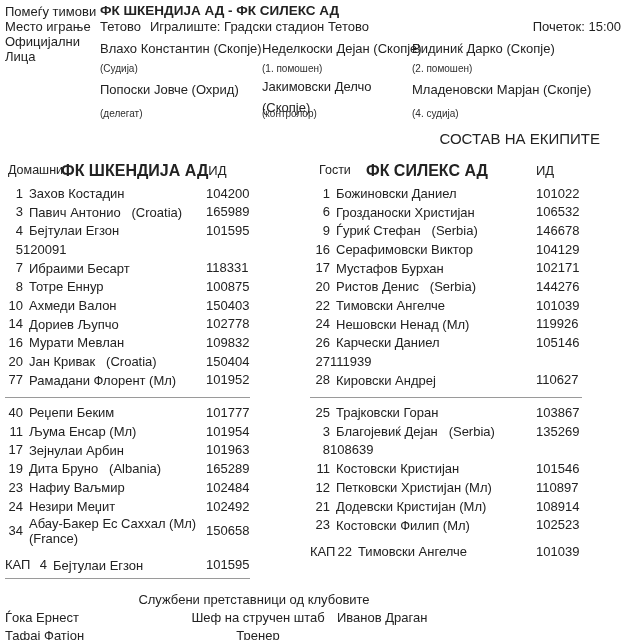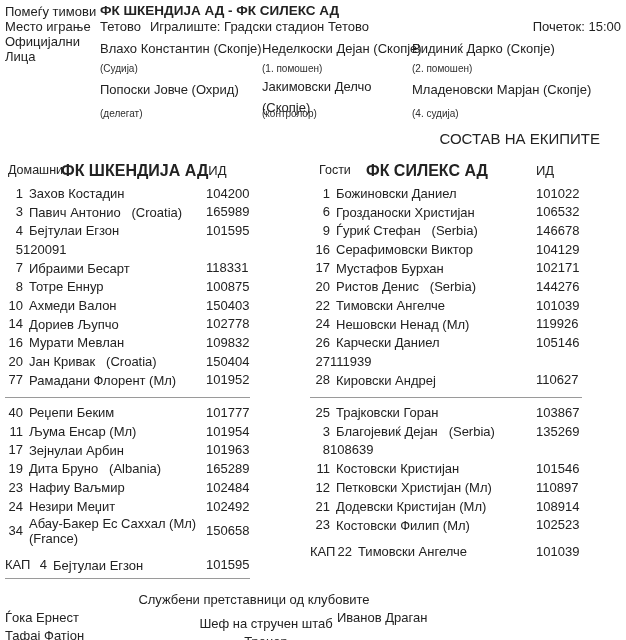--- a/index.html
+++ b/index.html
@@ -31,21 +31,21 @@
   .sep{border-top:1px solid #9a9a9a;margin:7px 0 6px 0;height:0;}
   .caprow{margin-top:10px;}
   .away .caprow{margin-top:8px;}
   .cap{flex:none;width:26px;}
   .caprow .num{width:16px;}
   .bottom-sep{border-top:1px solid #9a9a9a;margin-top:4px;height:0;}
 
   .f-title{left:0;top:592px;width:508px;text-align:center;}
   .f-row{position:absolute;left:0;width:626px;height:18px;}
   .fl{position:absolute;left:5px;white-space:nowrap;}
-  .fc{position:absolute;left:12px;width:508px;text-align:center;white-space:nowrap;margin-top:6px;}
+  .fc{position:absolute;left:4px;width:508px;text-align:center;white-space:nowrap;}
   .fr{position:absolute;left:337px;white-space:nowrap;}
 </style>
 </head>
 <body>
 
 <div class="page">
 
   <div class="abs" style="top:4px">Помеѓу тимови</div>
   <div class="abs bold mt" style="left:100px;top:3px">ФК ШКЕНДИЈА АД - ФК СИЛЕКС АД</div>
 

